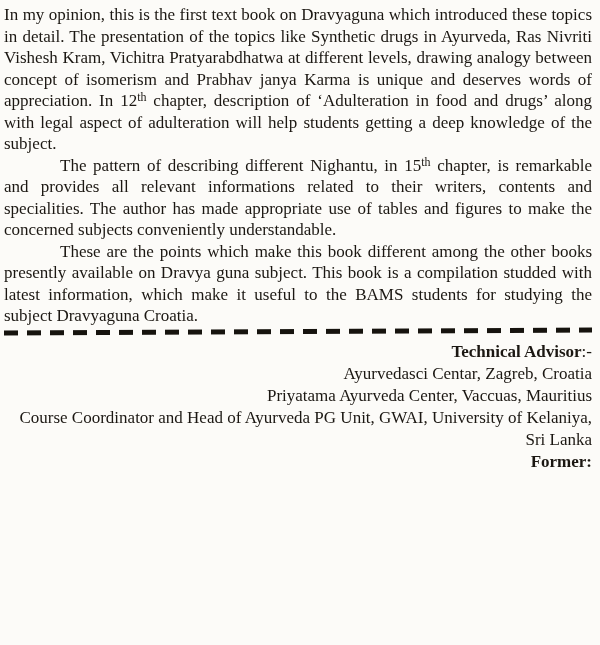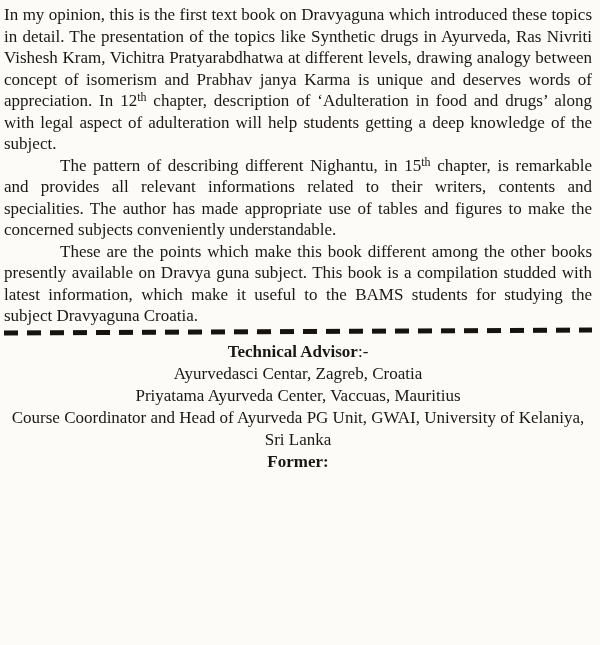--- a/index.html
+++ b/index.html
@@ -42,21 +42,21 @@
   .sig-line { margin: 0; }
   .dashed-rule {
     height: 5px;
     margin-top: 2px;
     background: repeating-linear-gradient(90deg, #16130e 0px, #16130e 14px, transparent 14px, transparent 23px);
     transform: rotate(-0.3deg);
   }
   .footer {
     margin-top: 7px;
     line-height: 22px;
-    text-align: center;
+    text-align: right;
   }
   .footer-line { margin: 0; }
 </style>
 </head>
 <body>
 
 <div class="page">
 
   <p class="para"><span>In my opinion, this is the first text book on </span><span class="it">Dravyaguna</span><span> which introduced these topics in detail. The presentation of the topics like Synthetic drugs in Ayurveda, </span><span class="it">Ras Nivriti Vishesh Kram, Vichitra Pratyarabdhatwa</span><span> at different levels, drawing analogy between concept of isomerism and </span><span class="it">Prabhav janya Karma</span><span> is unique and deserves words of appreciation. In 12</span><span class="sup">th</span><span> chapter, description of ‘Adulteration in food and drugs’ along with legal aspect of adulteration will help students getting a deep knowledge of the subject.</span></p>
 

